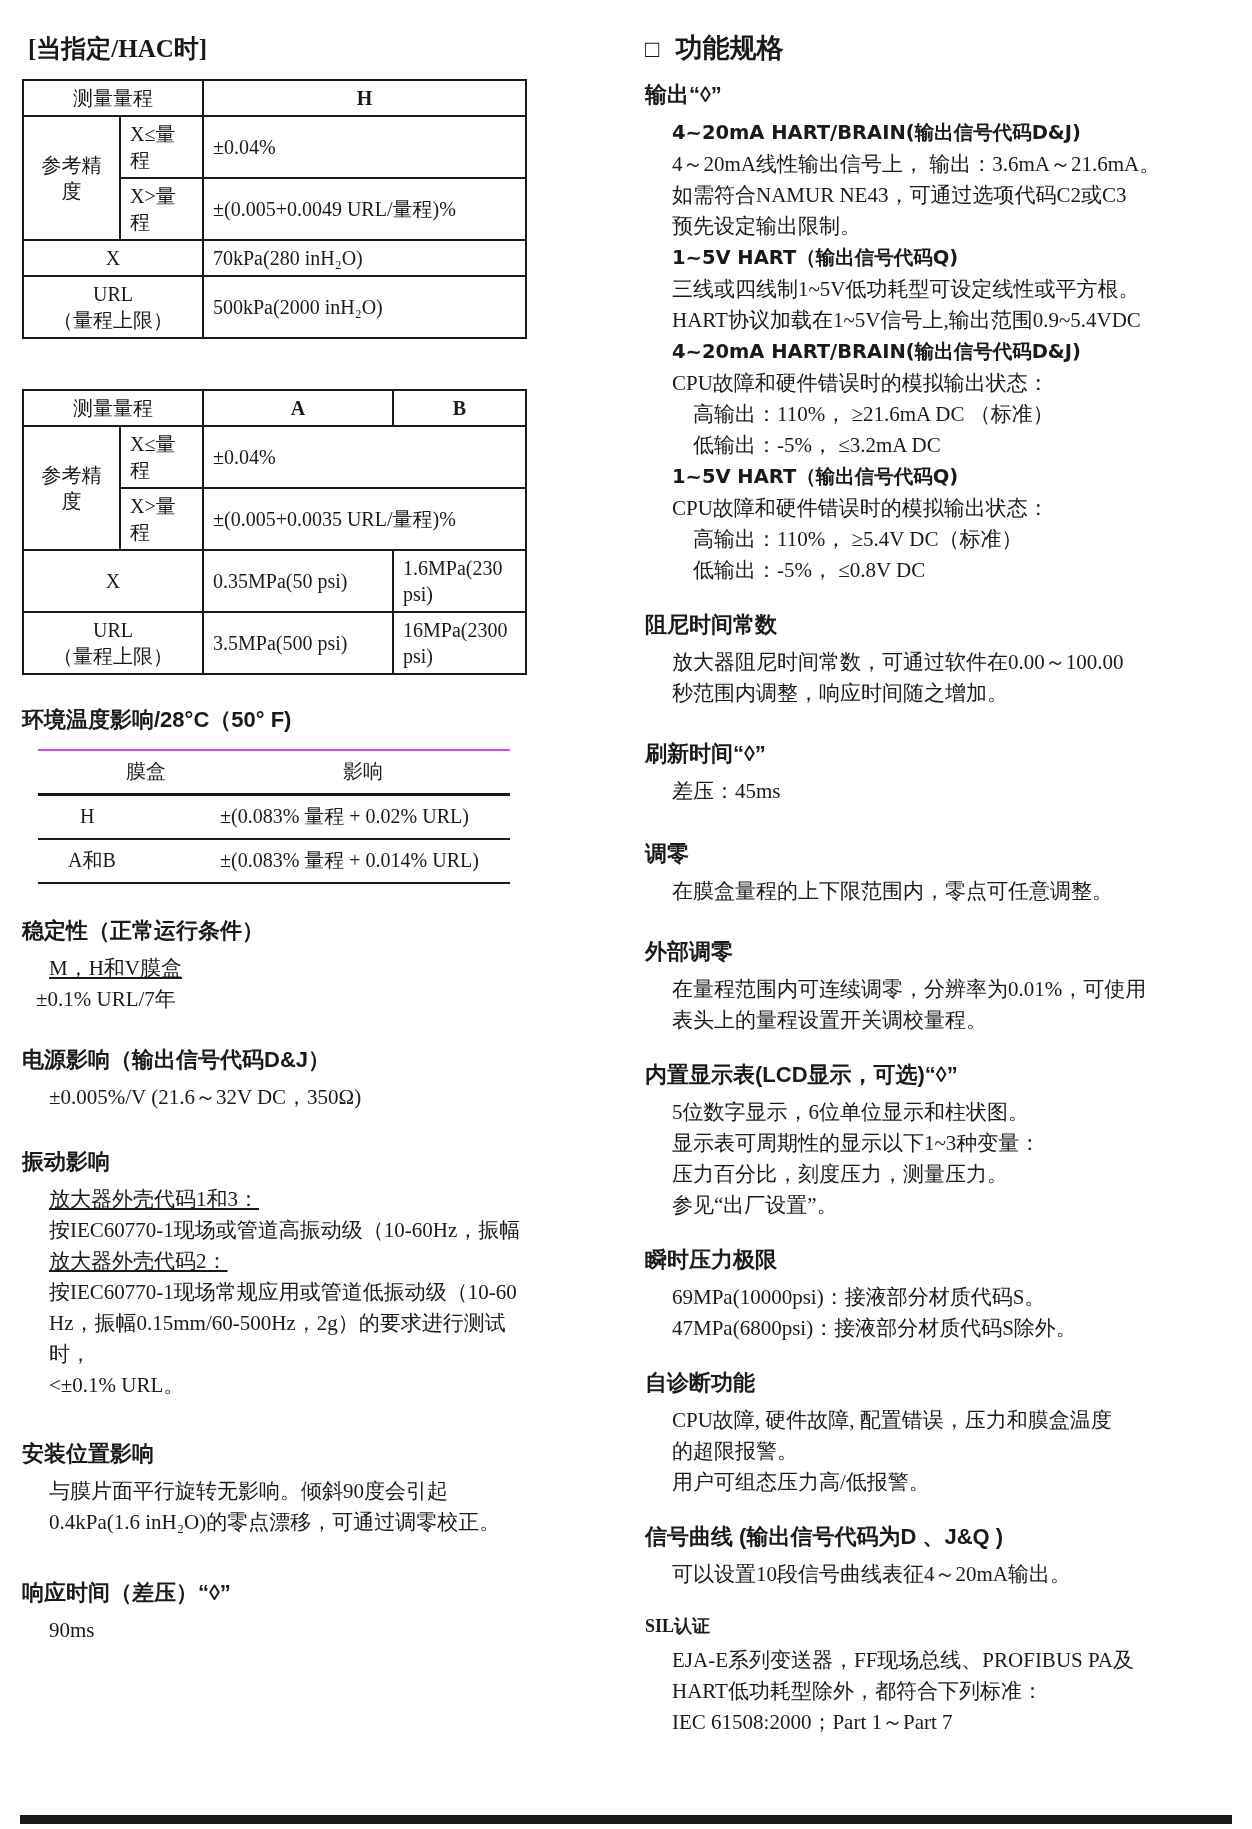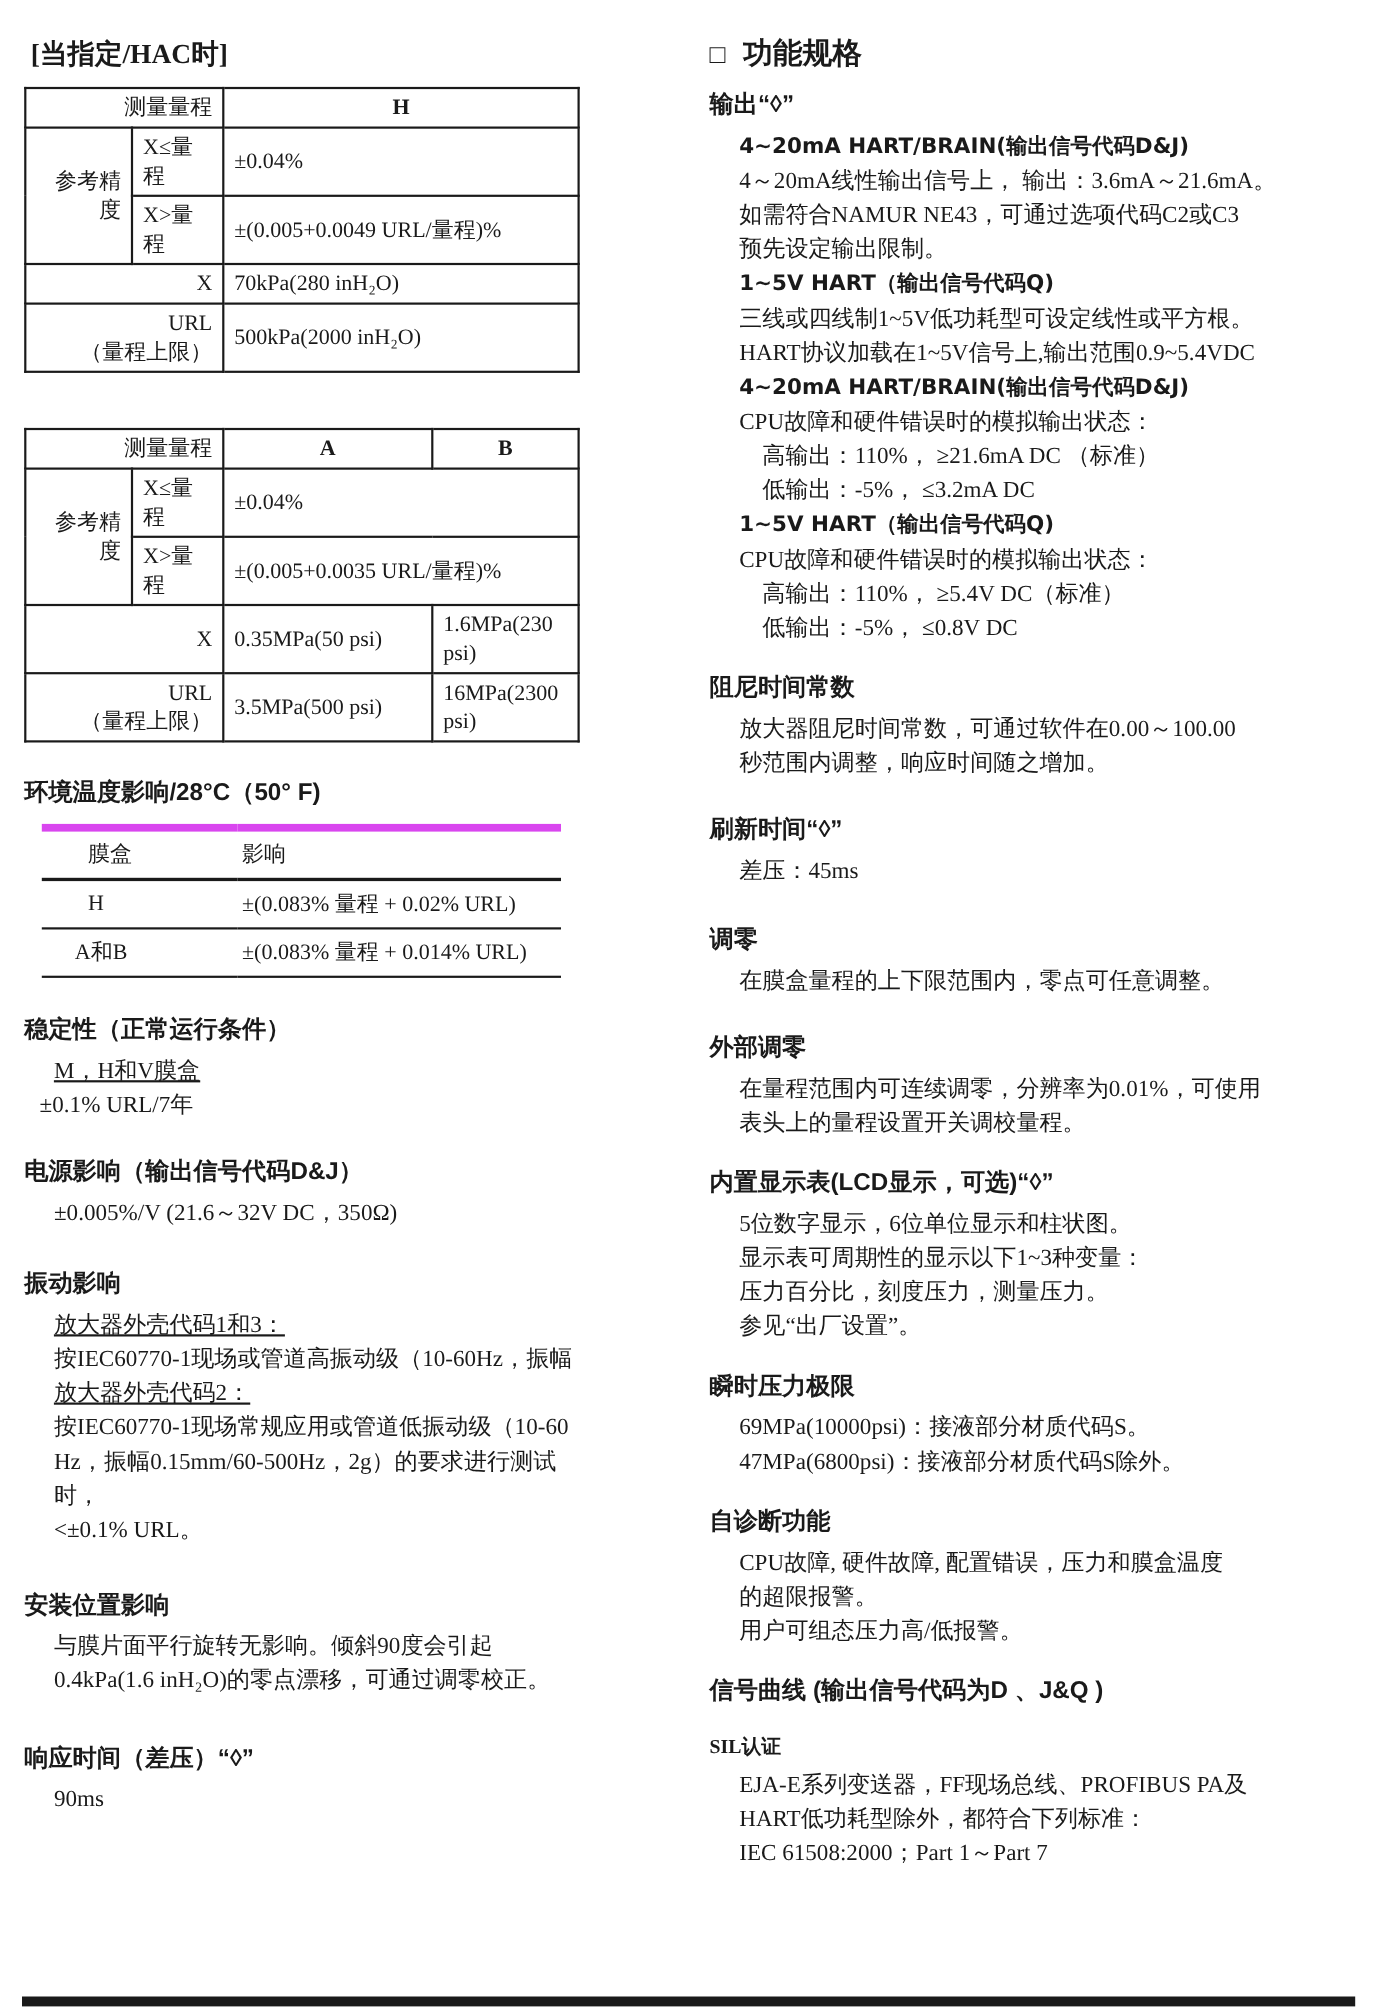--- a/index.html
+++ b/index.html
@@ -14,28 +14,28 @@
   .col-right { position:absolute; left:645px; top:24px; width:600px; }
 
   .doc-title { font-size:25px; font-weight:bold; margin:4px 0 14px 6px; }
 
   .gothic { font-family:"Liberation Sans","DejaVu Sans",sans-serif; font-weight:bold; }
   .sec-h  { font-size:22px; margin:24px 0 7px 0; }
   .sec-h-first { margin-top:10px; }
 
   .spec-table { border-collapse:collapse; width:100%; font-size:20px; margin:0 0 6px 0; }
   .spec-table td { border:2px solid #1a1a1a; padding:4px 9px; line-height:26px; }
-  .spec-table td.c { text-align:right; }
+  .spec-table td.c { text-align:center; }
   .spec-table td.hdr { font-weight:bold; text-align:center; }
   .tbl-gap { height:44px; }
 
   .temp-table { border-collapse:collapse; width:472px; margin:14px 0 0 16px; font-size:20px; }
   .temp-table td { padding:7px 4px 8px 4px; }
   .temp-table td.c1 { width:178px; padding-left:42px; }
-  .temp-table tr.hdr td { border-top:7px solid #d946ef; border-bottom:3px solid #1a1a1a; }
+  .temp-table tr.hdr td { border-top:2px solid #d946ef; border-bottom:3px solid #1a1a1a;text-align:center; }
   .temp-table tr.mid td { border-bottom:2px solid #1a1a1a; }
   .temp-table tr.last td { border-bottom:2px solid #1a1a1a; }
 
   .bl   { font-size:21px; line-height:31px; }
   .ind1 { padding-left:27px; }
   .ind2 { padding-left:48px; }
   .ulabel { text-decoration:underline; }
 
   .sub-gothic {
     font-family:"DejaVu Sans","Liberation Sans",sans-serif;
@@ -220,20 +220,21 @@
   <div class="gothic sec-h">瞬时压力极限</div>
   <div class="bl ind1">69MPa(10000psi)：接液部分材质代码S。</div>
   <div class="bl ind1">47MPa(6800psi)：接液部分材质代码S除外。</div>
 
   <div class="gothic sec-h">自诊断功能</div>
   <div class="bl ind1">CPU故障, 硬件故障, 配置错误，压力和膜盒温度</div>
   <div class="bl ind1">的超限报警。</div>
   <div class="bl ind1">用户可组态压力高/低报警。</div>
 
   <div class="gothic sec-h">信号曲线 (输出信号代码为D 、J&amp;Q )</div>
+  <div class="bl ind1">可以设置10段信号曲线表征4～20mA输出。</div>
 
   <div class="sec-h" style="font-weight:bold; font-size:18px">SIL认证</div>
   <div class="bl ind1">EJA-E系列变送器，FF现场总线、PROFIBUS PA及</div>
   <div class="bl ind1">HART低功耗型除外，都符合下列标准：</div>
   <div class="bl ind1">IEC 61508:2000；Part 1～Part 7</div>
 
 </div>
 
 <div class="footer-bar"></div>
 

